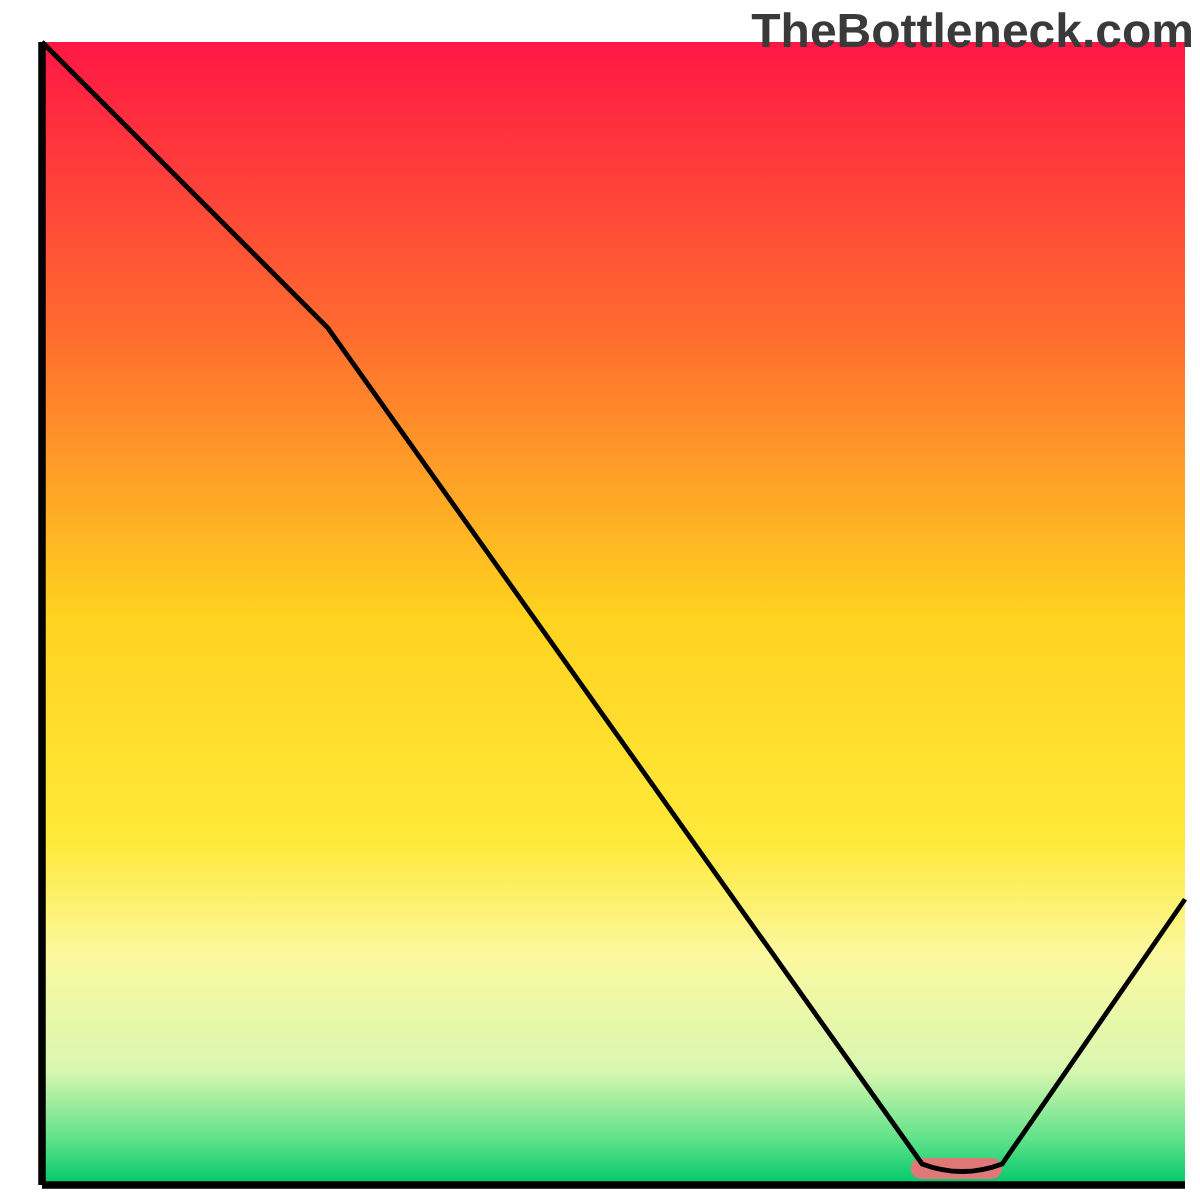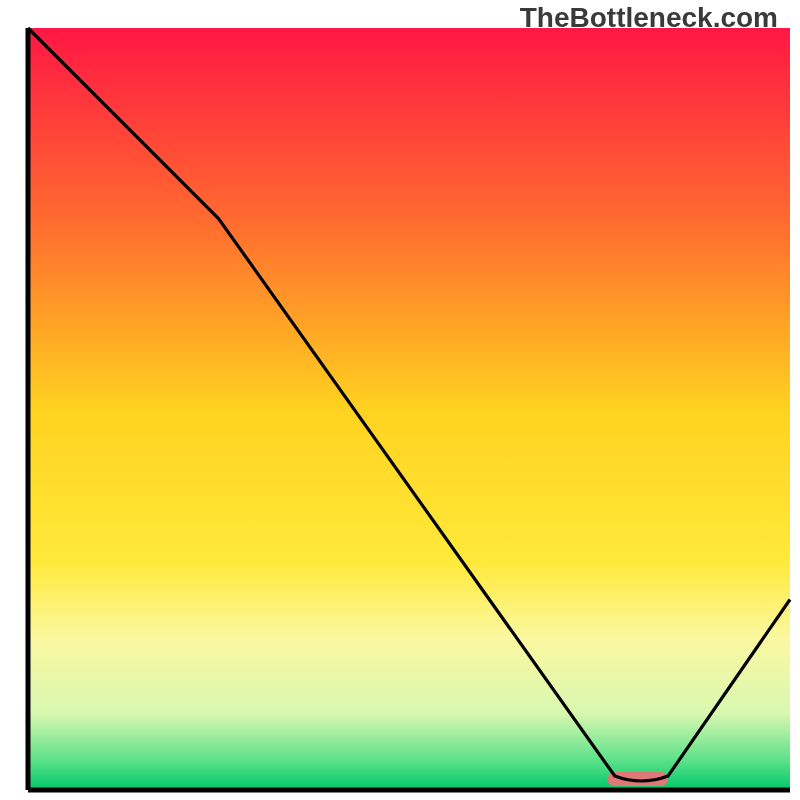--- a/index.html
+++ b/index.html
@@ -11,22 +11,22 @@
     font-family: Arial, Helvetica, sans-serif;
   }
   .chart-container {
     position: relative;
     width: 800px;
     height: 800px;
   }
   .watermark {
     position: absolute;
     top: 2px;
-    right: 22px;
-    font-size: 28px;
+    right: 4px;
+    font-size: 32px;
     font-weight: bold;
     color: #3a3a3a;
     letter-spacing: 0px;
     z-index: 5;
   }
   svg.plot {
     position: absolute;
     top: 0;
     left: 0;
   }

